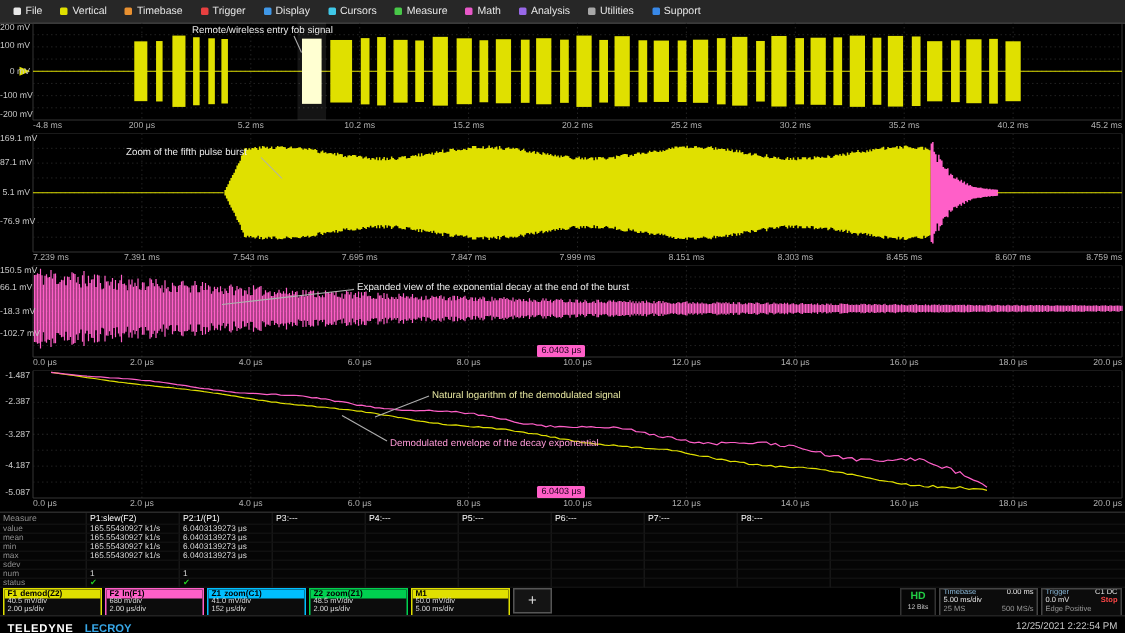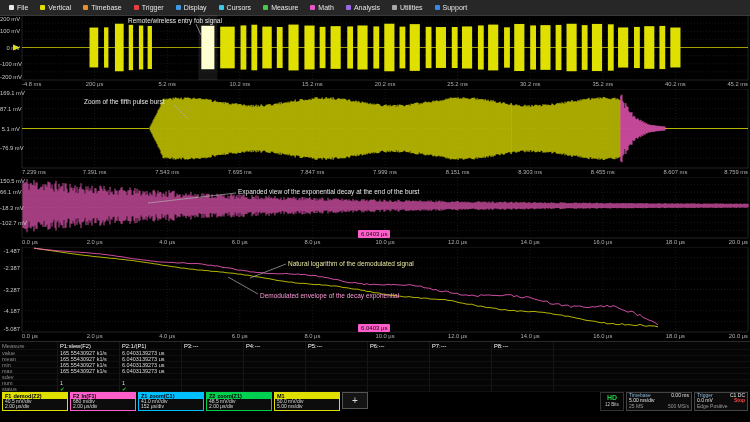--- a/index.html
+++ b/index.html
@@ -233,20 +233,27 @@
         </div>
         <div class="row">
           <span>0.0 mV</span>
           <span class="stop">Stop</span>
         </div>
         <div class="row dim">
           <span>Edge  Positive</span>
         </div>
       </div>
     </div>
+  </div>
+  <div class="statusbar">
+    <div class="brand">
+      <span class="b1">TELEDYNE</span>
+      <span class="b2">LECROY</span>
+    </div>
+    <div class="datetime">12/25/2021 2:22:54 PM</div>
   </div>
 <div class="panel" style="top: 15px; height: 74px;">
       <svg width="750" height="74" class="grid-svg">
         <line x1="22" y1="0" x2="22" y2="65" stroke="#3a3a3a" stroke-width="0.6" stroke-dasharray="none"></line>
         <line x1="94.6" y1="0" x2="94.6" y2="65" stroke="#262626" stroke-width="0.6" stroke-dasharray="1,2"></line>
         <line x1="167.2" y1="0" x2="167.2" y2="65" stroke="#262626" stroke-width="0.6" stroke-dasharray="1,2"></line>
         <line x1="239.8" y1="0" x2="239.8" y2="65" stroke="#262626" stroke-width="0.6" stroke-dasharray="1,2"></line>
         <line x1="312.4" y1="0" x2="312.4" y2="65" stroke="#262626" stroke-width="0.6" stroke-dasharray="1,2"></line>
         <line x1="385" y1="0" x2="385" y2="65" stroke="#262626" stroke-width="0.6" stroke-dasharray="1,2"></line>
         <line x1="457.6" y1="0" x2="457.6" y2="65" stroke="#262626" stroke-width="0.6" stroke-dasharray="1,2"></line>

